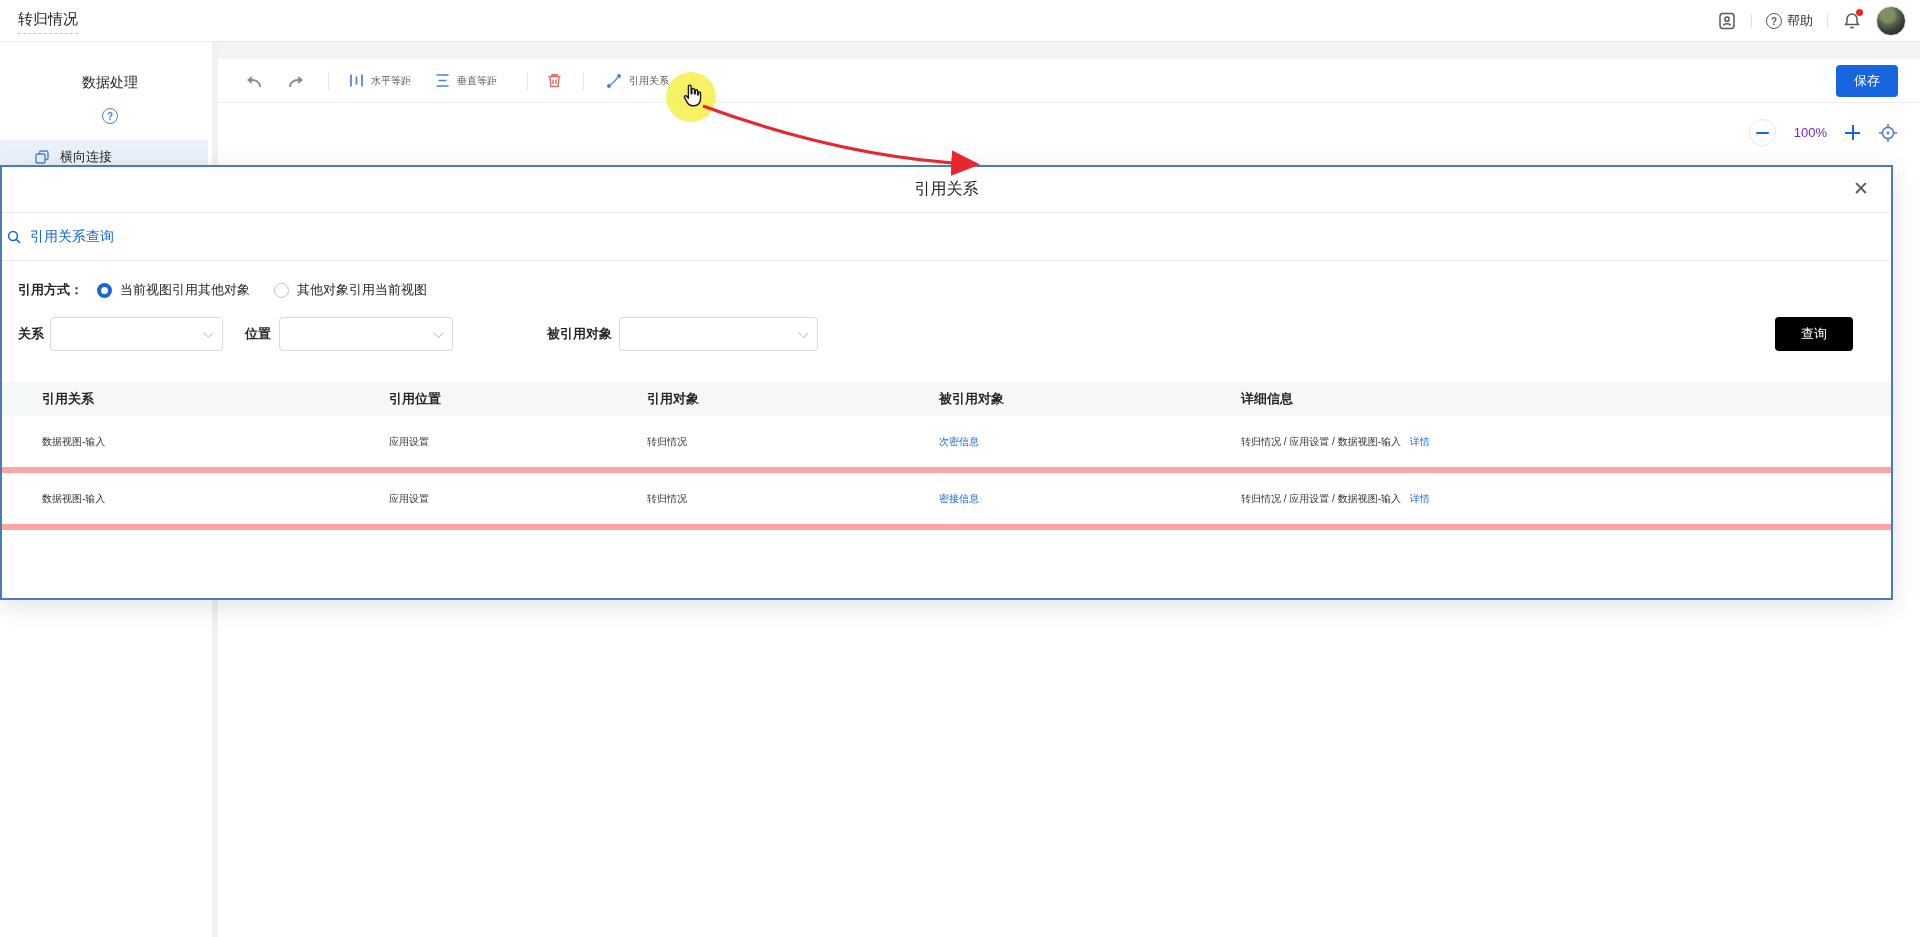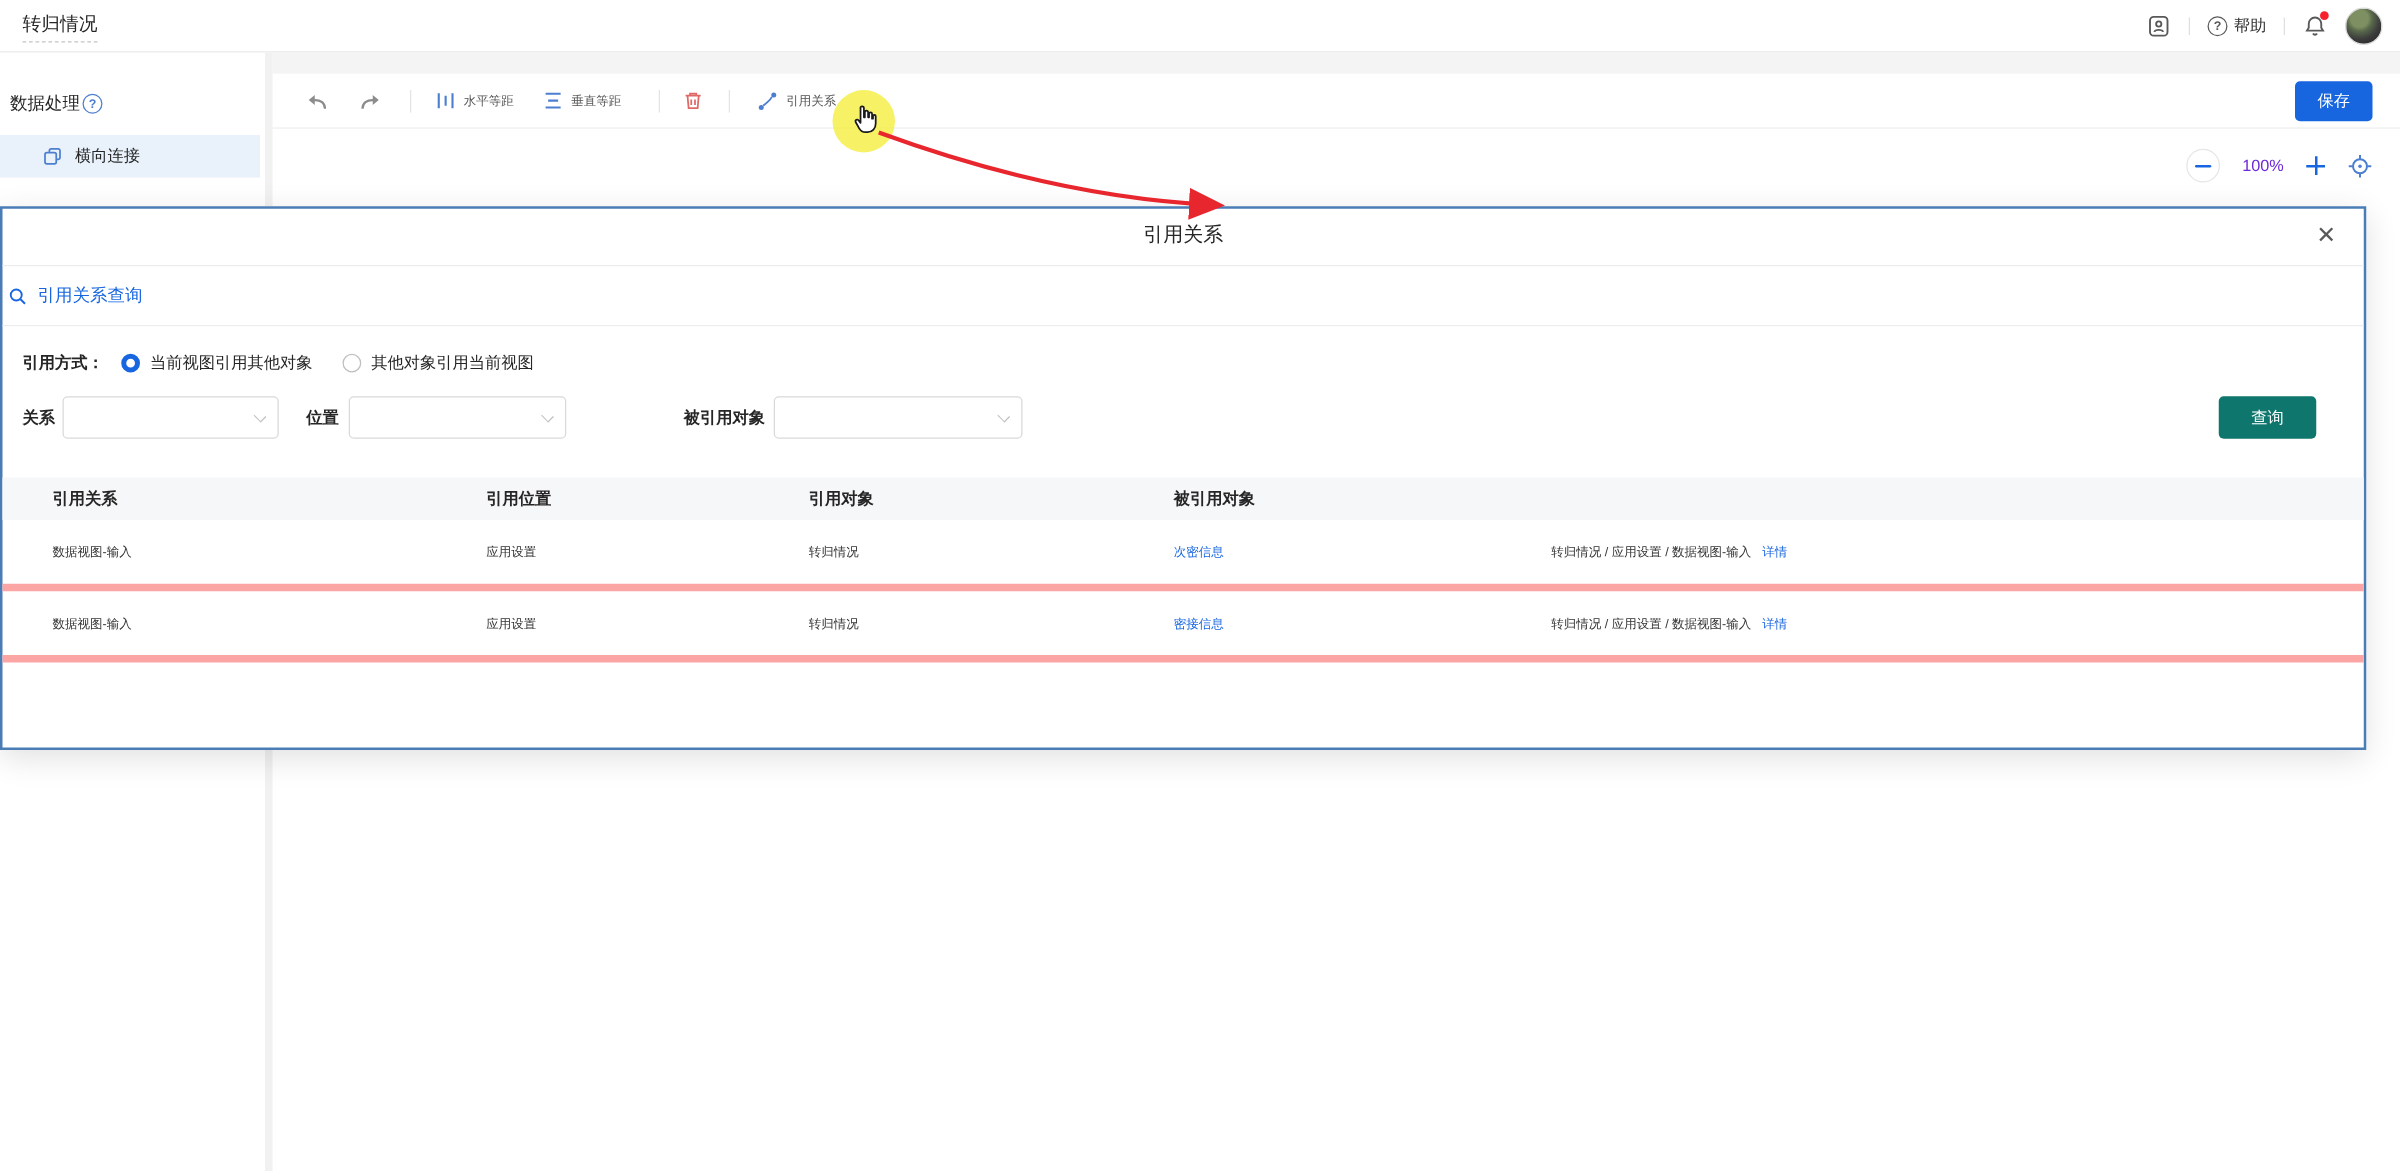--- a/index.html
+++ b/index.html
@@ -18,21 +18,21 @@
     border:1.3px solid #595959;border-radius:50%;font-size:10px;color:#595959;font-weight:bold;}
   .bell-wrap{position:relative;display:flex;}
   .bell-dot{position:absolute;right:-1px;top:-2px;width:7px;height:7px;border-radius:50%;background:#f5222d;}
   .avatar{width:30px;height:30px;border-radius:50%;
     background:radial-gradient(circle at 38% 28%, #7e9062 0 26%, #5a6a4c 38%, #3c3c3c 62%, #1f1f1f 100%);
     border:1px solid #d9d9d9;cursor:pointer;}
 
   
   .sidebar{position:absolute;left:0;top:42px;width:212px;bottom:0;background:#fff;z-index:5;}
   .sidebar-gap{position:absolute;left:212px;top:42px;width:6px;bottom:0;background:#f1f1f1;z-index:5;}
-  .sidebar-title{margin:32px 0 0 8px;display:flex;align-items:center;gap:2px;font-size:14px;color:#262626;}
+  .sidebar-title{margin:32px 0 0 8px;display:flex;align-items:center;gap:16px;font-size:14px;color:#262626;flex-direction:column;}
   .q-blue{display:inline-flex;align-items:center;justify-content:center;width:16px;height:16px;
     border:1.3px solid #4d7fd0;border-radius:50%;font-size:10px;color:#4d7fd0;font-weight:bold;}
   .sidebar-item{margin-top:16px;height:34px;width:208px;background:#e9f2fb;display:flex;
     align-items:center;padding-left:34px;gap:10px;font-size:13px;color:#262626;cursor:pointer;}
 
   
   .main{position:absolute;left:218px;top:42px;right:0;bottom:0;background:#f4f4f4;}
   .toolbar{position:absolute;left:0;right:0;top:17px;height:44px;background:#fff;
     border-bottom:1px solid #ececec;display:flex;align-items:center;padding:0 22px 0 26px;}
   .tb-sep{width:1px;height:18px;background:#e4e4e4;}
@@ -73,21 +73,21 @@
   .f-label{color:#262626;font-weight:bold;white-space:nowrap;}
   .select{height:34px;border:1px solid #d9d9d9;border-radius:4px;background:#fff;position:relative;
     cursor:pointer;display:flex;align-items:center;}
   .select .chev{position:absolute;right:10px;top:13px;width:8px;height:8px;border-right:1.5px solid #bfbfbf;
     border-bottom:1.5px solid #bfbfbf;transform:rotate(45deg) scaleY(.8);margin-top:-2px;}
   .sel-rel{width:173px;margin-left:6px;}
   .lab-pos{margin-left:22px;}
   .sel-pos{width:174px;margin-left:8px;}
   .lab-ref{margin-left:94px;}
   .sel-ref{width:199px;margin-left:7px;}
-  .query-btn{position:absolute;right:38px;top:0;width:78px;height:34px;background:#0f766e;color:#fff;
+  .query-btn{position:absolute;right:38px;top:0;width:78px;height:34px;background:#000000;color:#fff;
     border:none;border-radius:4px;font-size:13px;cursor:pointer;}
   .ref-table{margin:31px 0 0 -16px;}
   .tgrid{display:grid;grid-template-columns:347px 258px 292px 302px 1fr;align-items:center;
     padding-left:40px;padding-right:24px;}
   .thead{height:34px;background:#f6f7f9;font-weight:bold;font-size:13px;color:#262626;}
   .trow{height:57px;border-bottom:6px solid #fca5a5;font-size:10px;color:#333;}
   .link{color:#1766e0;cursor:pointer;text-decoration:none;text-align:center;}
   .detail-link{margin-left:6px;}
 
   
@@ -241,20 +241,21 @@
         </span>
       <button class="query-btn">查询</button>
     </div>
 
     <div class="ref-table">
       <div class="tgrid thead">
         <div>引用关系</div>
         <div>引用位置</div>
         <div>引用对象</div>
         <div>被引用对象</div>
+        <div>详细信息</div>
       </div>
 
       <div class="tgrid trow">
         <div>数据视图-输入</div>
         <div>应用设置</div>
         <div>转归情况</div>
         <div><a class="link">次密信息</a></div>
         <div>
           <span>转归情况 / 应用设置 / 数据视图-输入</span>
           <a class="link detail-link">详情</a>

